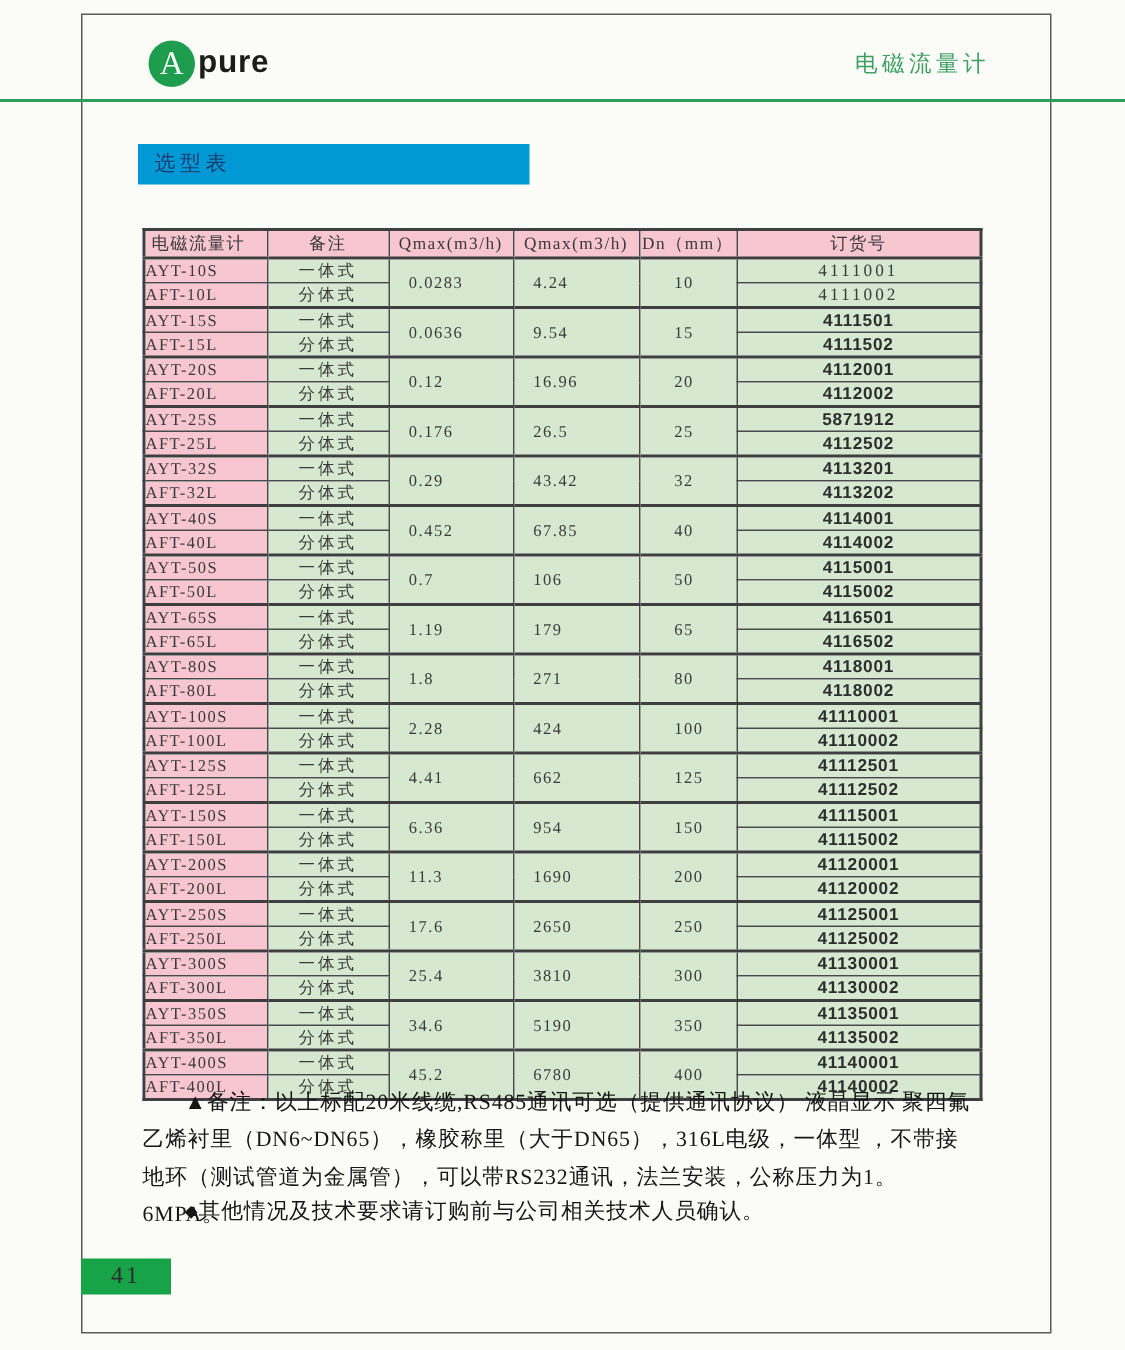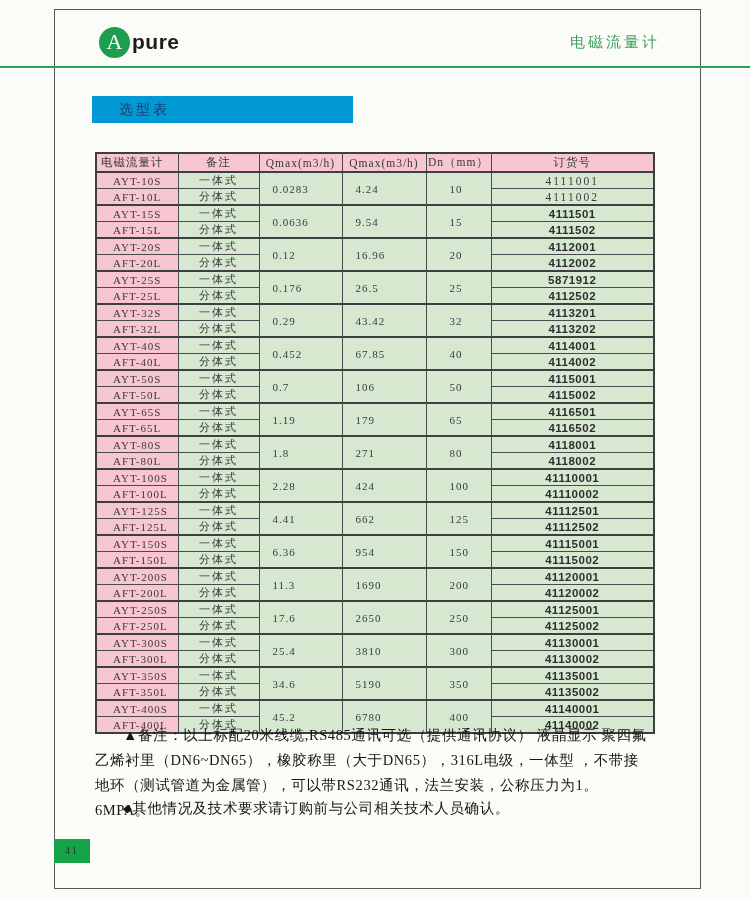--- a/index.html
+++ b/index.html
@@ -36,21 +36,21 @@
   }
   .green-rule{
     position:absolute;left:0;right:0;top:66px;height:2px;
     background:var(--rule-green,#2ca05a);
   }
   
   .banner{
     position:absolute;left:92px;top:96px;width:261px;height:27px;
     background:var(--banner-blue,#0099d6);
     color:#1c3e6e;font-size:14px;line-height:27px;
-    padding-left:27px;letter-spacing:3px;box-sizing:border-box;
+    padding-left:11px;letter-spacing:3px;box-sizing:border-box;
   }
   
   .sel-table{
     position:absolute;left:95px;top:152px;
     border-collapse:collapse;table-layout:fixed;
     font-size:11px;
   }
   .sel-table th,.sel-table td{
     border:1px solid #4a4a4e;
     padding:0;margin:0;vertical-align:middle;
@@ -61,21 +61,21 @@
   .sel-table tr.head-row{height:19px;}
   .sel-table th{
     background:var(--pink,#f7c6d0);
     font-weight:400;font-size:11.5px;letter-spacing:1px;color:#38383a;
     border-bottom:2px solid #3f3f42;
   }
   .sel-table th.col-model{text-align:left;padding-left:4px;}
   .sel-table tr.group-start td{border-top:2px solid #3f3f42;}
   td.model-cell{
     background:var(--pink,#f7c6d0);
-    text-align:left;padding-left:16px;letter-spacing:1px;color:#3a3a3c;
+    text-align:left;padding-left:0;letter-spacing:1px;color:#3a3a3c;
   }
   td.green-cell{background:var(--green-cell,#d6e9d0);color:#3a3a3c;}
   td.type-cell{text-align:center;letter-spacing:2px;}
   td.qmin-cell,td.qmax-cell{text-align:left;padding-left:13px;letter-spacing:1px;}
   td.dn-cell{text-align:left;padding-left:23px;letter-spacing:1px;margin-top:20px;}
   td.order-cell{
     text-align:center;
     font-family:"Liberation Sans","DejaVu Sans",sans-serif;
     font-weight:700;font-size:11.5px;letter-spacing:0.5px;color:#2e2e30;
   }
@@ -86,23 +86,23 @@
   
   .note{
     position:absolute;left:95px;width:557px;
     font-size:14.5px;line-height:25px;letter-spacing:0.6px;
     color:#161616;text-indent:28px;
   }
   .note-1{top:723px;}
   .note-2{top:797px;font-family:Liberation Mono, monospace;}
   
   .page-num{
-    position:absolute;left:54px;top:839px;width:36px;height:24px;
+    position:absolute;left:54px;top:839px;width:60px;height:24px;
     background:var(--pagenum-green,#17a348);
-    color:#2c2c2e;font-size:10px;line-height:24px;text-align:center;
+    color:#2c2c2e;font-size:16px;line-height:24px;text-align:center;
     letter-spacing:2px;
   }
 </style>
 </head>
 <body>
 
 <div class="page-border"></div>
 
 <div class="brand">
   <div class="brand-circle">

